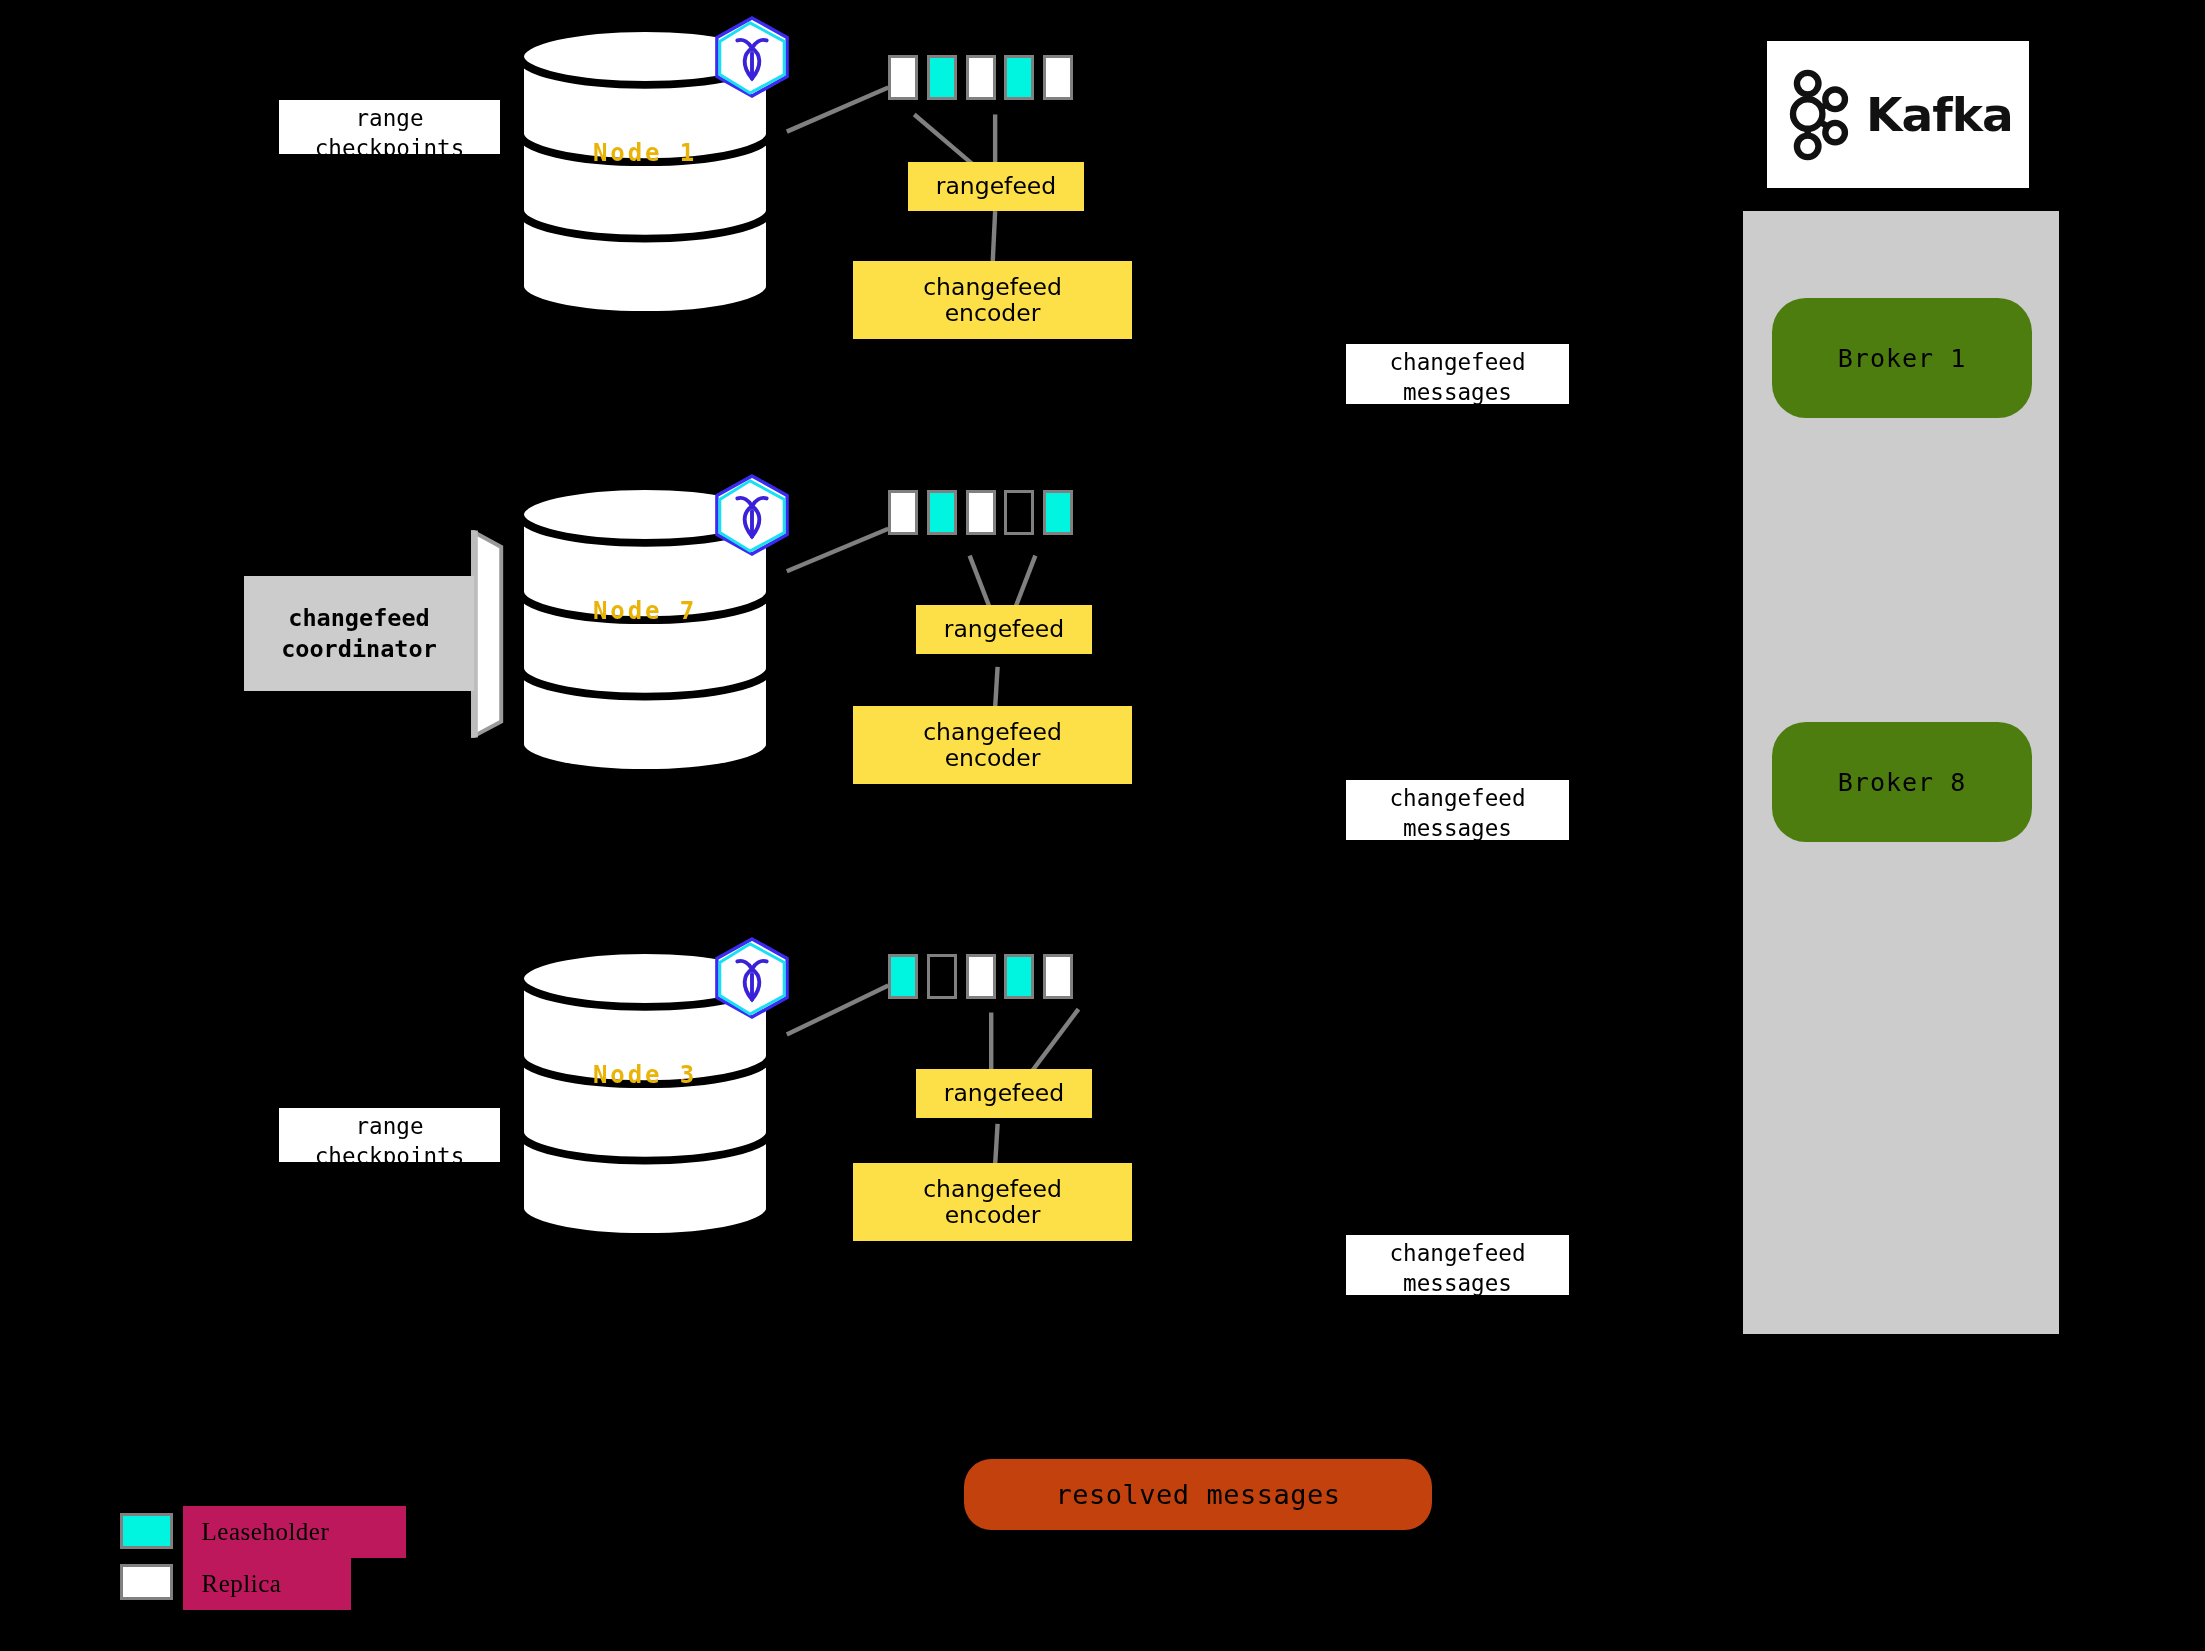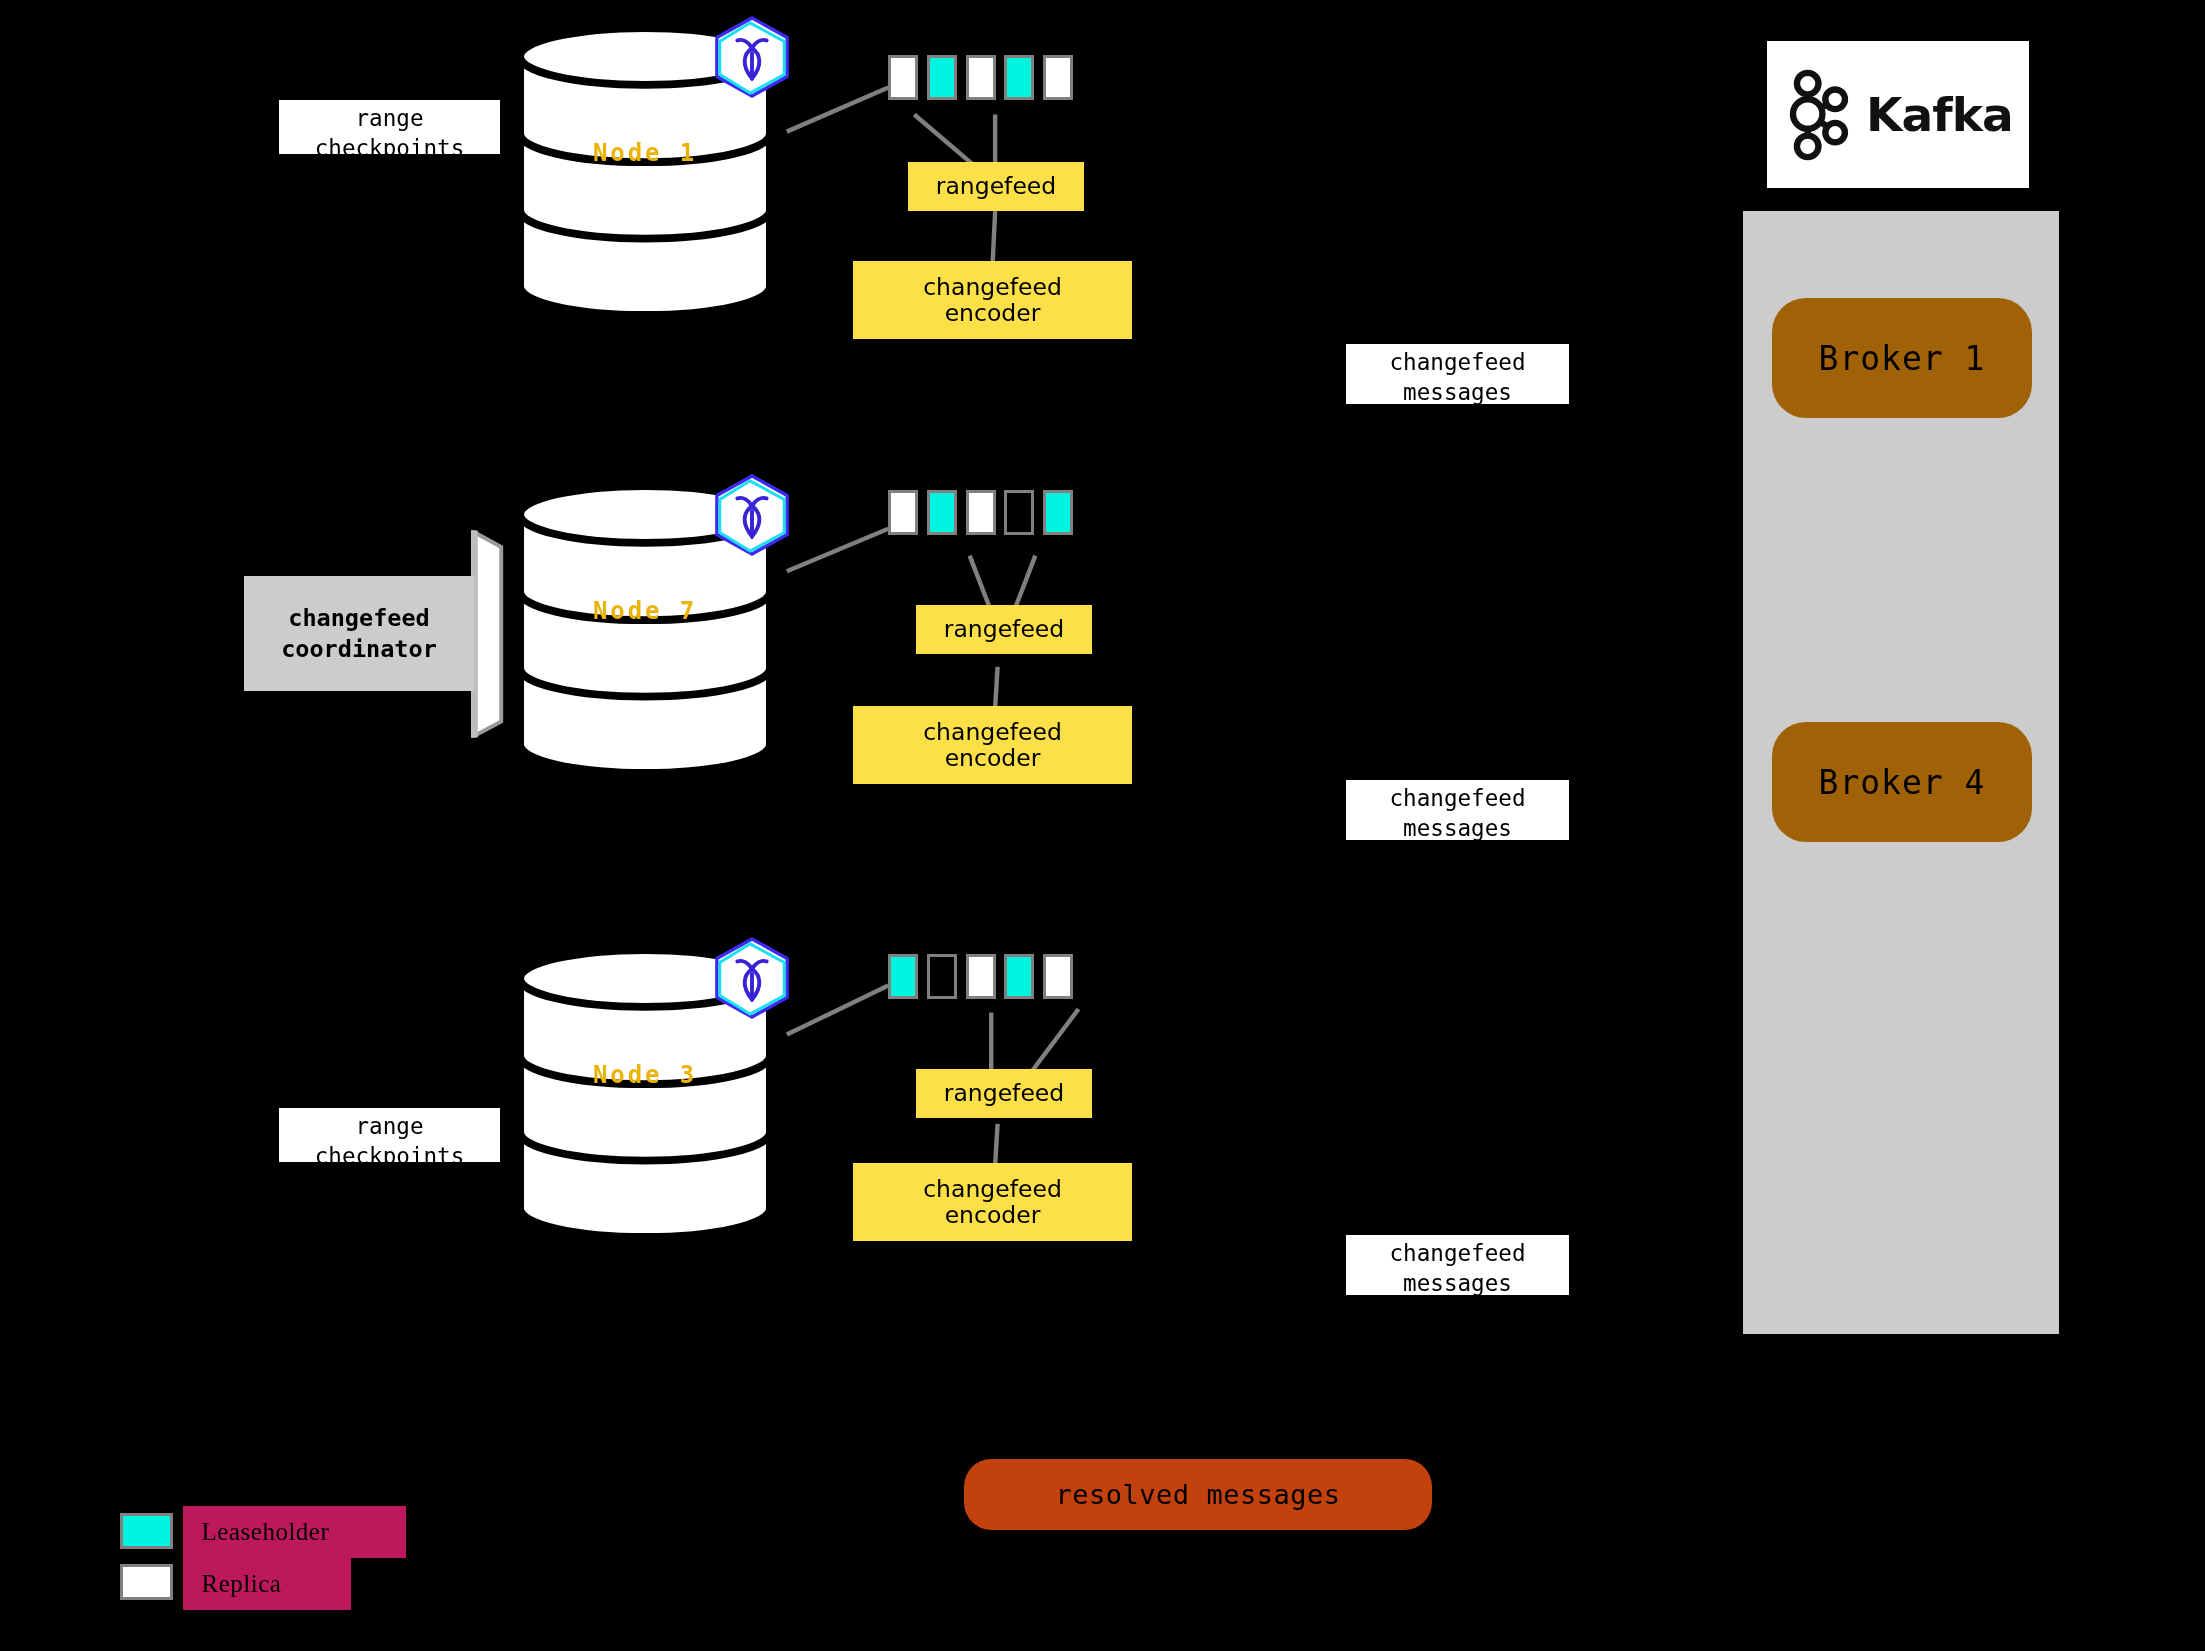--- a/index.html
+++ b/index.html
@@ -153,27 +153,27 @@
     top: 211px;
     width: 316px;
     height: 1123px;
     background: #cccccc;
   }
   .broker {
     position: absolute;
     left: 1772px;
     width: 260px;
     height: 120px;
-    background: #a16207;
+    background: #4d7c0f;
     border-radius: 34px;
     display: flex;
     align-items: center;
     justify-content: center;
     font-family: "DejaVu Sans Mono", monospace;
-    font-size: 33px;
+    font-size: 25px;
     color: #000000;
     letter-spacing: 1px;
   }
 
   
   .resolved-pill {
     position: absolute;
     left: 964px;
     top: 1459px;
     width: 468px;
@@ -417,21 +417,21 @@
           <circle cx="50" cy="166" r="22"></circle>
           <circle cx="106" cy="70" r="20"></circle>
           <circle cx="106" cy="138" r="20"></circle>
         </g>
       </svg>
     </span>
     <span class="kafka-word">Kafka</span>
   </div>
   <div class="kafka-panel"></div>
   <div class="broker" style="top:298px;">Broker 1</div>
-  <div class="broker" style="top:722px;">Broker 4</div>
+  <div class="broker" style="top:722px;">Broker 8</div>
 
   <div class="resolved-pill">resolved messages</div>
 
   <div class="legend-swatch" style="left:120px; top:1513px; background:#00f5e0;"></div>
   <div class="legend-text" style="left:183px; top:1506px; width:223px; height:52px;">Leaseholder</div>
   <div class="legend-swatch" style="left:120px; top:1564px; background:#ffffff;"></div>
   <div class="legend-text" style="left:183px; top:1558px; width:168px; height:52px;">Replica</div>
 
 </div>
 

